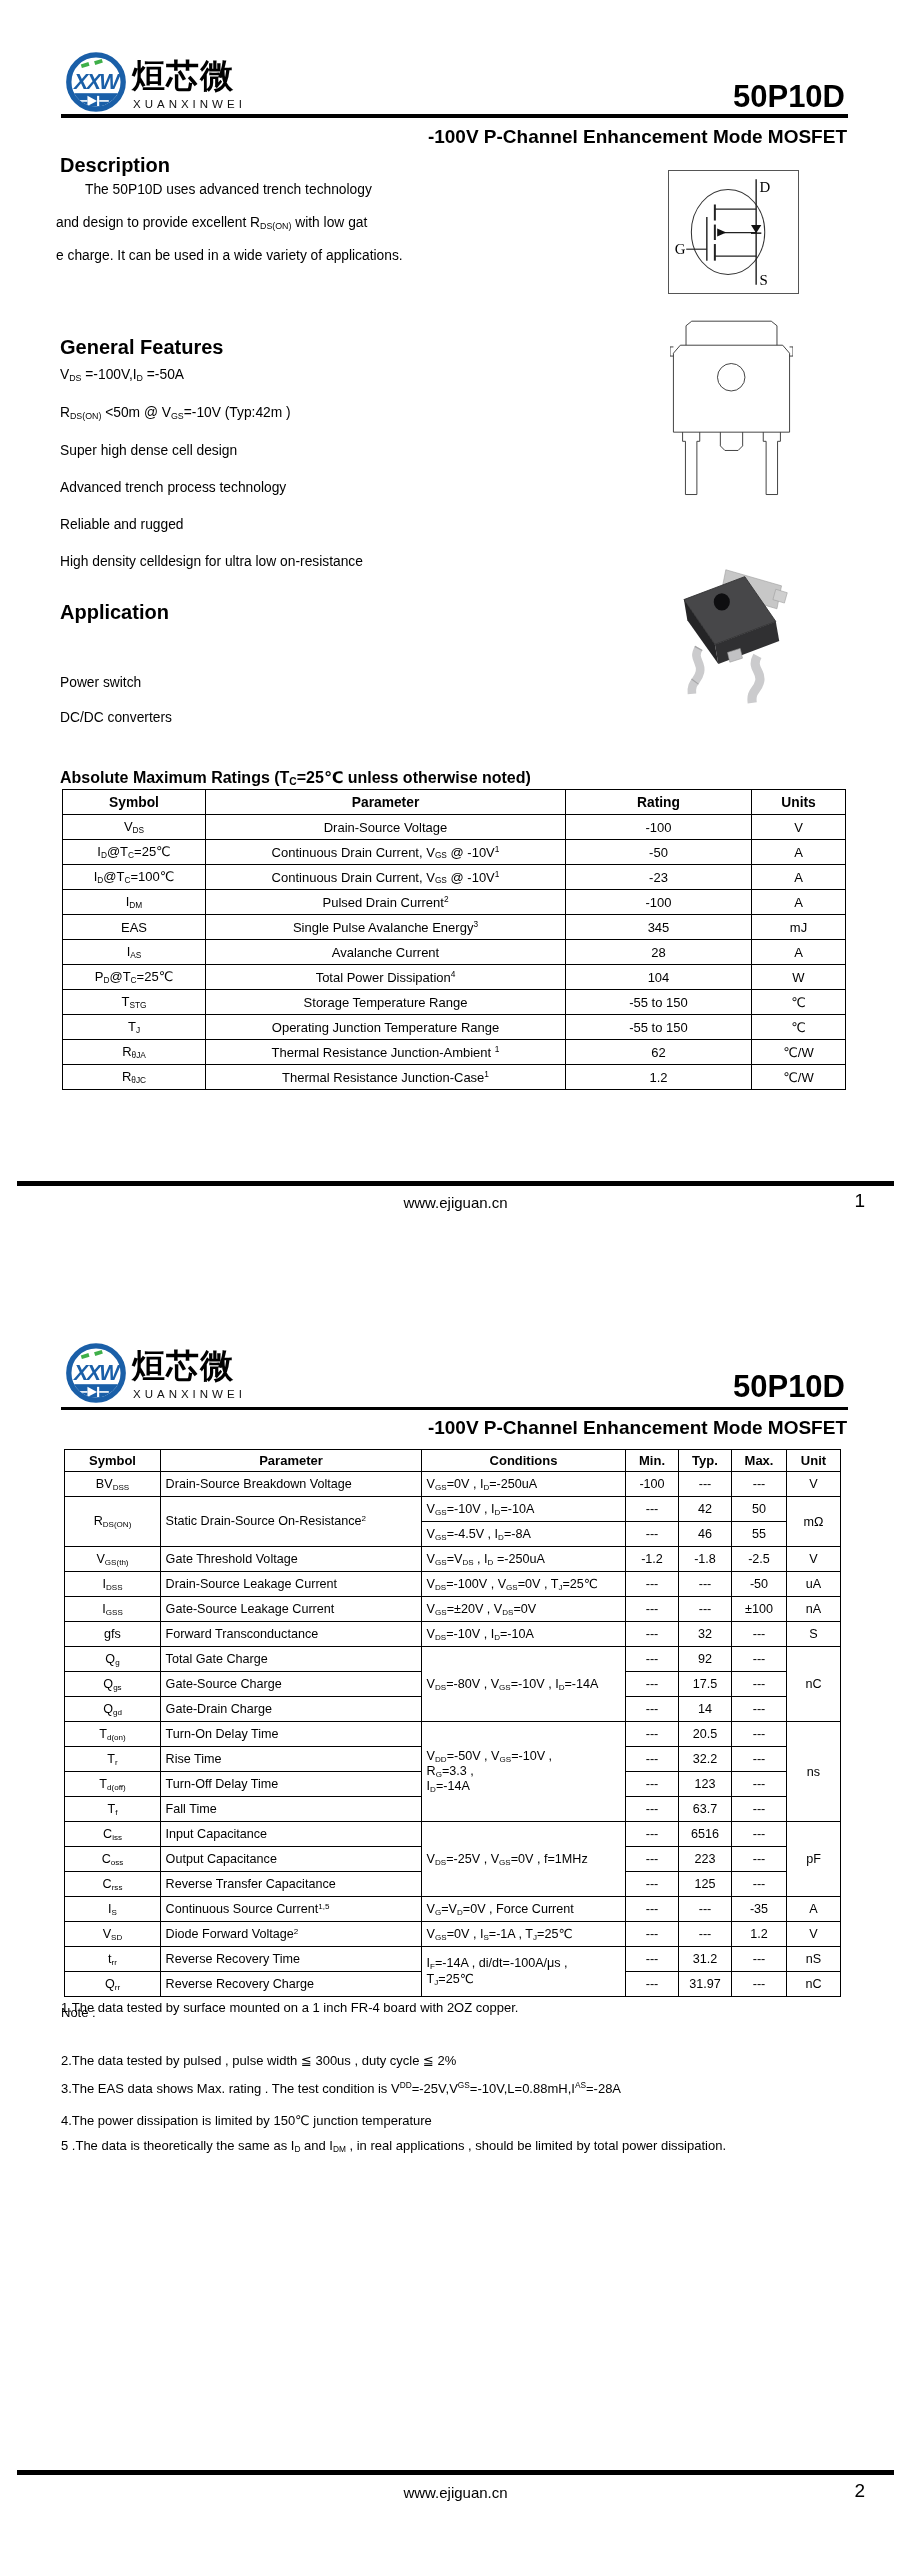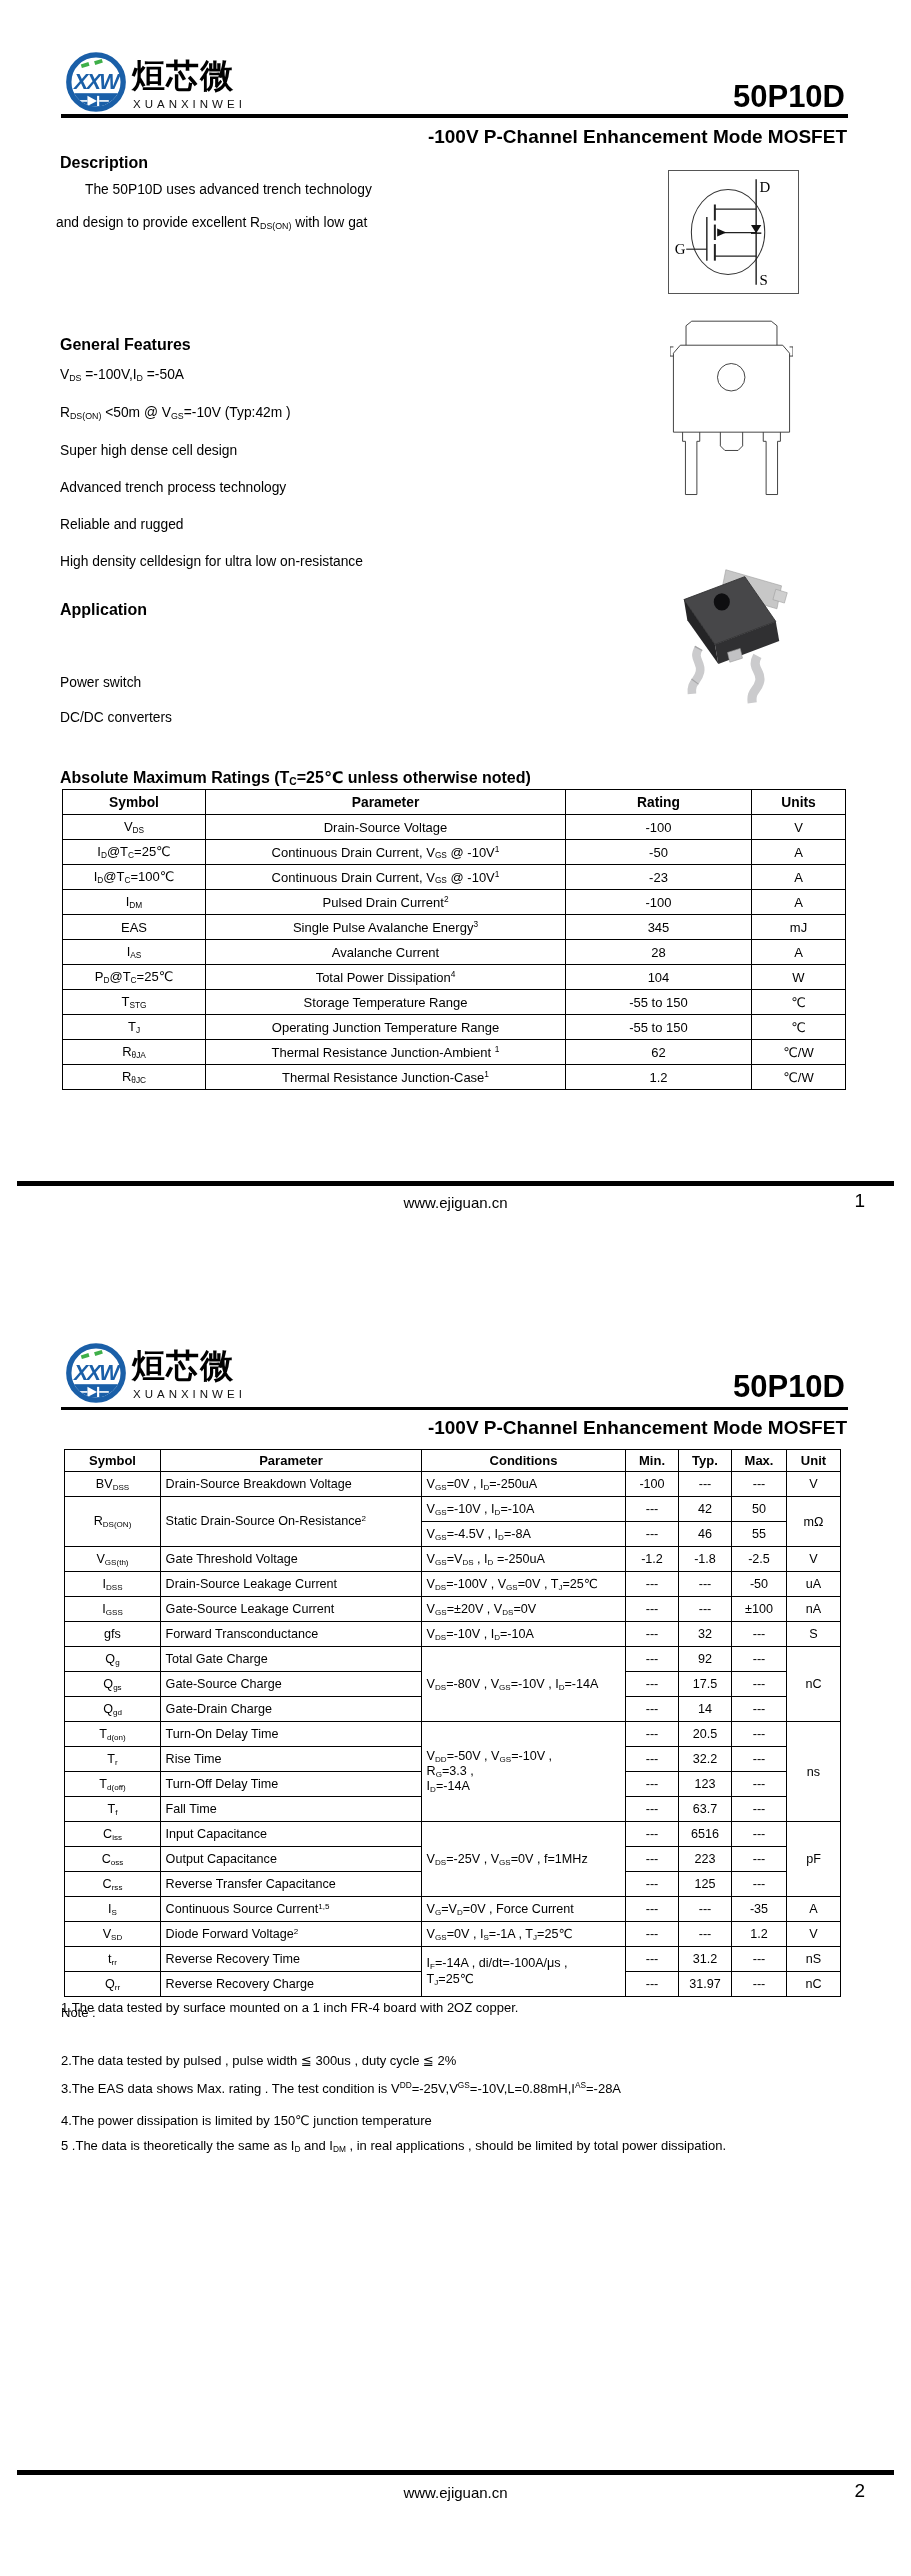--- a/index.html
+++ b/index.html
@@ -14,21 +14,21 @@
   sup{font-size:64%;vertical-align:0.55em;}
 
   
   .logo-circle{width:64px;height:64px;}
   .logo-cn{font-size:33px;font-weight:700;line-height:1;letter-spacing:1.1px;white-space:nowrap;}
   .logo-en{font-size:11.5px;font-weight:400;letter-spacing:4px;white-space:nowrap;color:#111;}
   .part-title{font-size:31px;font-weight:700;letter-spacing:0;}
   .rule{background:#000;}
   .subtitle{font-size:19px;font-weight:700;white-space:nowrap;}
 
-  .sec-title{font-size:16px;font-weight:700;}
+  .sec-title{font-size:20px;font-weight:700;}
   .body-text{font-size:13.8px;white-space:nowrap;}
   .desc-line{height:33px;}
   .desc-line:first-child{text-indent:29px;}
   .feat-line{margin-bottom:22px;white-space:nowrap;}
   .app-line{margin-bottom:19.5px;white-space:nowrap;}
 
   .symbol-box{border:0.6px solid #555;background:#fff;}
 
   
   table{border-collapse:collapse;table-layout:fixed;}
@@ -77,20 +77,21 @@
   <div class="abs logo-en" style="left:133px;top:98px;">XUANXINWEI</div>
 
   <div class="abs part-title" style="right:66px;top:79px;">50P10D</div>
   <div class="abs rule" style="left:61px;top:114px;width:787px;height:4px;"></div>
   <div class="abs subtitle" style="right:64px;top:126px;">-100V P-Channel Enhancement Mode MOSFET</div>
 
   <div class="abs sec-title" style="left:60px;top:154px;">Description</div>
   <div class="abs body-text" style="left:56px;top:182px;">
     <div class="desc-line">The 50P10D uses advanced trench technology</div>
     <div class="desc-line">and design to provide excellent R<sub>DS(ON)</sub> with low gat</div>
+    <div class="desc-line">e charge. It can be used in a wide variety of applications.</div>
   </div>
 
   <div class="abs symbol-box" style="left:668px;top:170px;width:129px;height:122px;">
     <svg width="129" height="122" viewBox="0 0 225 212">
       <ellipse cx="103" cy="106" rx="64" ry="74" fill="none" stroke="#333" stroke-width="1.8"></ellipse>
       <line x1="152" y1="14" x2="152" y2="198" stroke="#222" stroke-width="2.5"></line>
       <line x1="30" y1="136" x2="66" y2="136" stroke="#222" stroke-width="2"></line>
       <line x1="66" y1="80" x2="66" y2="156" stroke="#222" stroke-width="2.5"></line>
       <line x1="80" y1="58" x2="80" y2="86" stroke="#222" stroke-width="3.5"></line>
       <line x1="80" y1="93" x2="80" y2="120" stroke="#222" stroke-width="3.5"></line>

